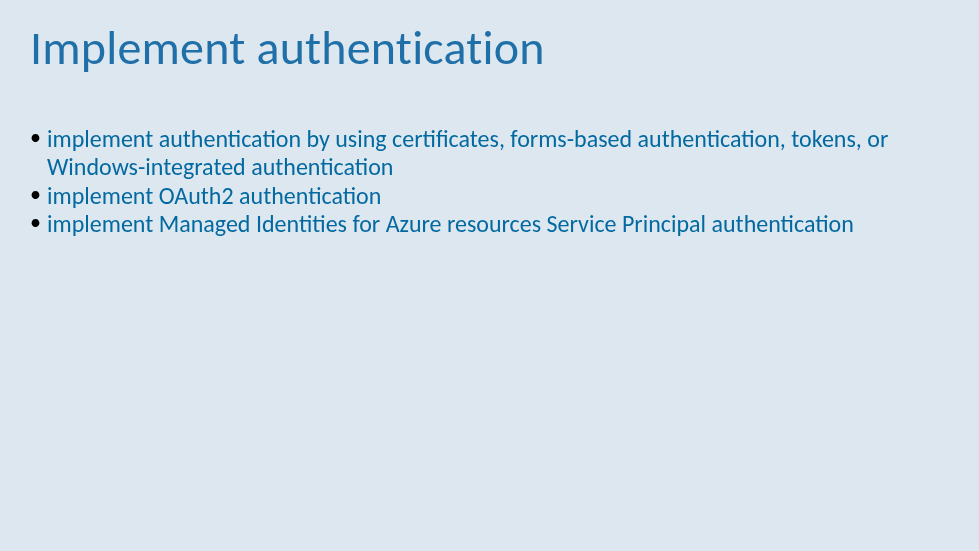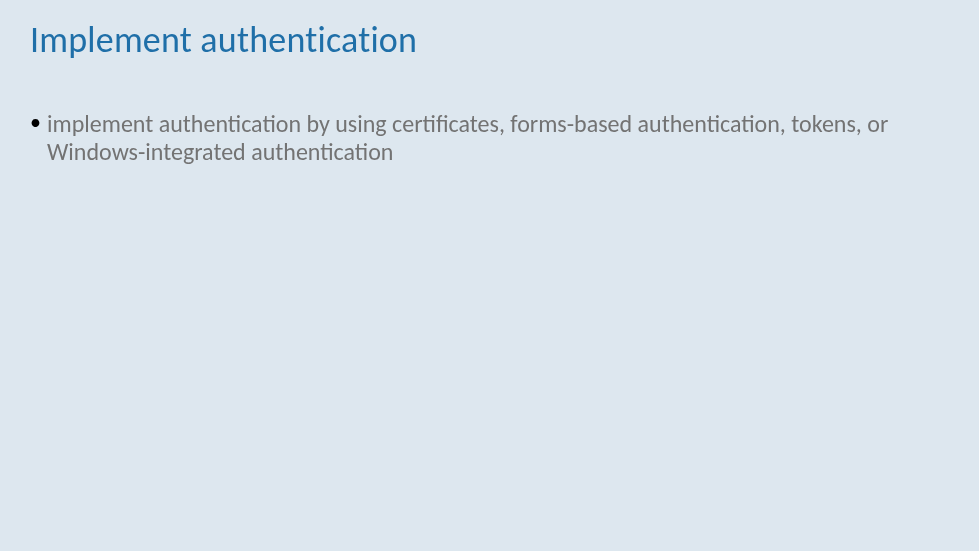--- a/index.html
+++ b/index.html
@@ -10,33 +10,33 @@
     body {
       width: 979px;
       height: 551px;
       background-color: #dde7ef;
       font-family: Calibri, "Segoe UI", Arial, sans-serif;
       padding: 18px 0 0 0;
       overflow: hidden;
     }
     .slide-title {
       color: #1f6fa8;
-      font-size: 36px;
+      font-size: 48px;
       font-weight: 400;
       padding-left: 30px;
       margin-bottom: 48px;
       letter-spacing: 0.2px;
     }
     .bullet-list {
       list-style: none;
       padding-left: 30px;
       padding-right: 60px;
     }
     .bullet-item {
-      color: #737373;
+      color: #0369a1;
       font-size: 24px;
       line-height: 1.18;
       padding-left: 17px;
       position: relative;
       margin-bottom: 0px;
     }
     .bullet-item::before {
       content: "•";
       position: absolute;
       left: 0;
@@ -45,13 +45,15 @@
       font-size: 22px;
     }
   </style>
 </head>
 <body>
 
 <h1 class="slide-title">Implement authentication</h1>
 
 <ul class="bullet-list">
   <li class="bullet-item">implement authentication by using certificates, forms-based authentication, tokens, or Windows-integrated authentication</li>
+  <li class="bullet-item">implement OAuth2 authentication</li>
+  <li class="bullet-item">implement Managed Identities for Azure resources Service Principal authentication</li>
 </ul>
 
 </body></html>

